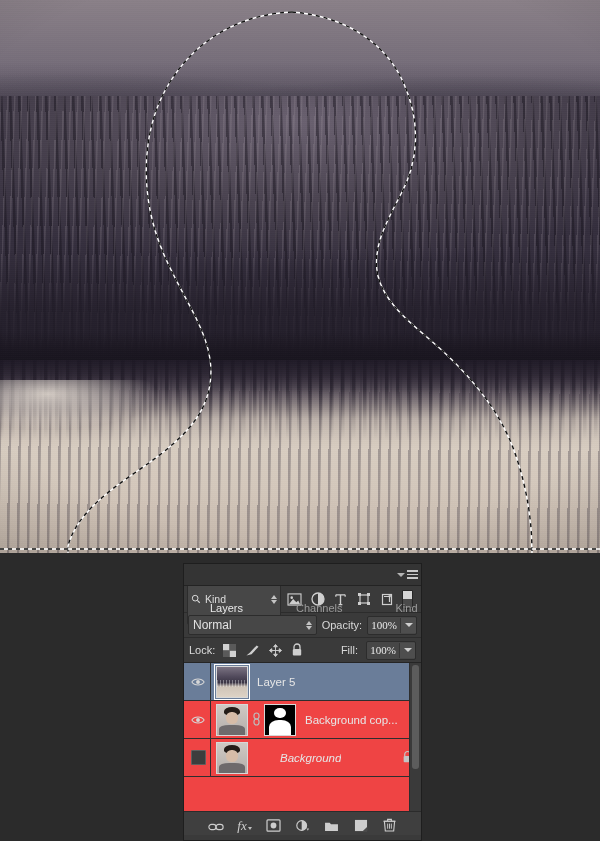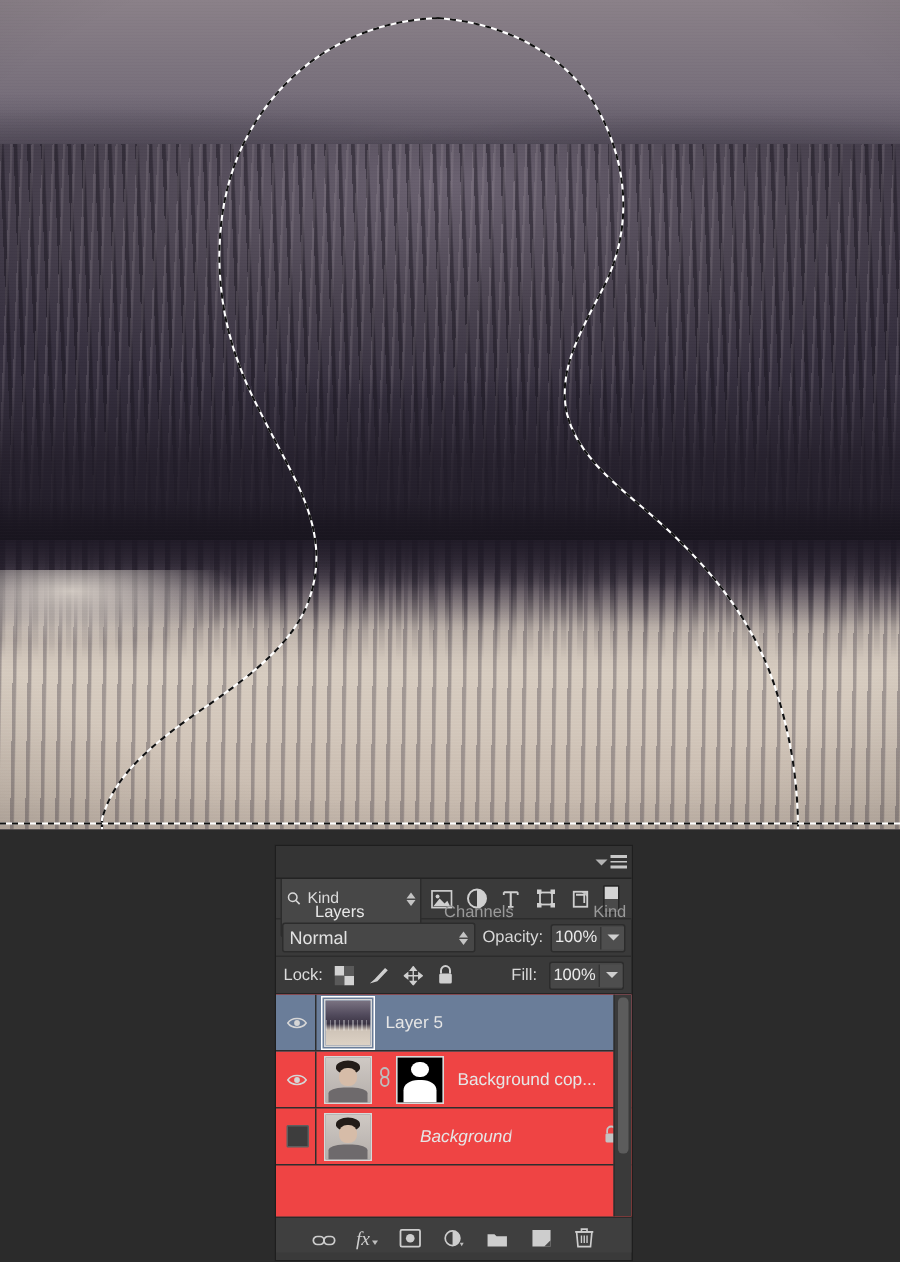--- a/index.html
+++ b/index.html
@@ -85,21 +85,21 @@
        background:linear-gradient(180deg,#d4d4d4 0 50%,#4a4a4a 50% 100%);}
 
   .moderow{height:24px;display:flex;align-items:center;padding:0 4px;gap:5px;
        border-bottom:1px solid #2c2c2c;}
   .modesel{width:124px;height:18px;background:#474747;border:1px solid #2c2c2c;border-radius:2px;
        display:flex;align-items:center;padding:0 4px;color:#e2e2e2;font-size:12px;}
   .modesel .lbl{flex:1;}
   .numlabel{font-size:11px;color:#d8d8d8;}
   .numbox{height:17px;background:#474747;border:1px solid #2c2c2c;border-radius:2px;
        display:flex;align-items:center;}
-  .numbox .v{width:32px;text-align:center;color:#eaeaea;font-size:11px;}
+  .numbox .v{width:32px;text-align:center;color:#eaeaea;font-size:11px;font-family:Liberation Serif, serif;}
   .numbox .ar{width:15px;height:15px;border-left:1px solid #353535;display:flex;
        align-items:center;justify-content:center;background:#4e4e4e;}
   .caret-dn{width:0;height:0;border-left:4px solid transparent;border-right:4px solid transparent;
        border-top:4px solid #cfcfcf;}
 
   .lockrow{height:24px;display:flex;align-items:center;padding:0 5px;gap:8px;
        border-bottom:1px solid #252525;justify-content:flex-end;}
   .lockrow .lk{font-size:11px;color:#dcdcdc;}
   .lockicons{display:flex;align-items:center;gap:9px;}
   .spacer{flex:1;}

